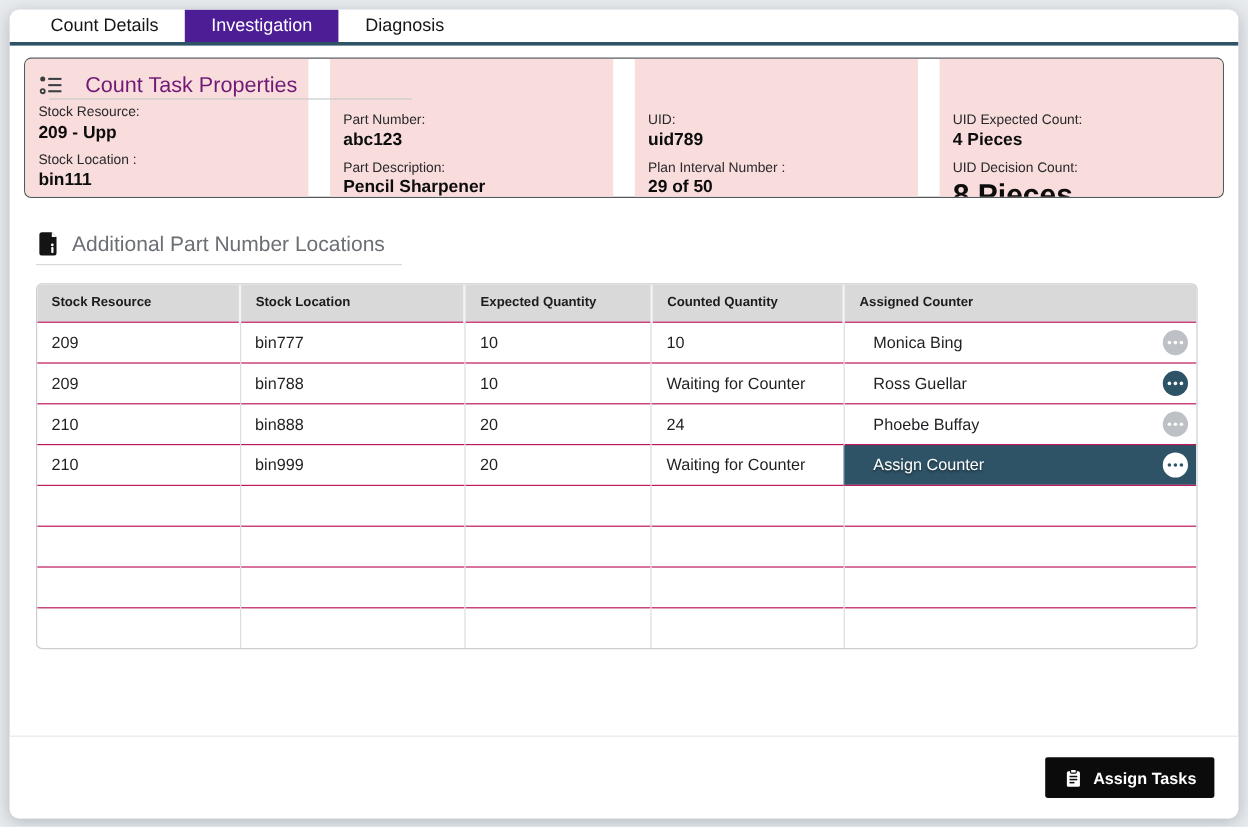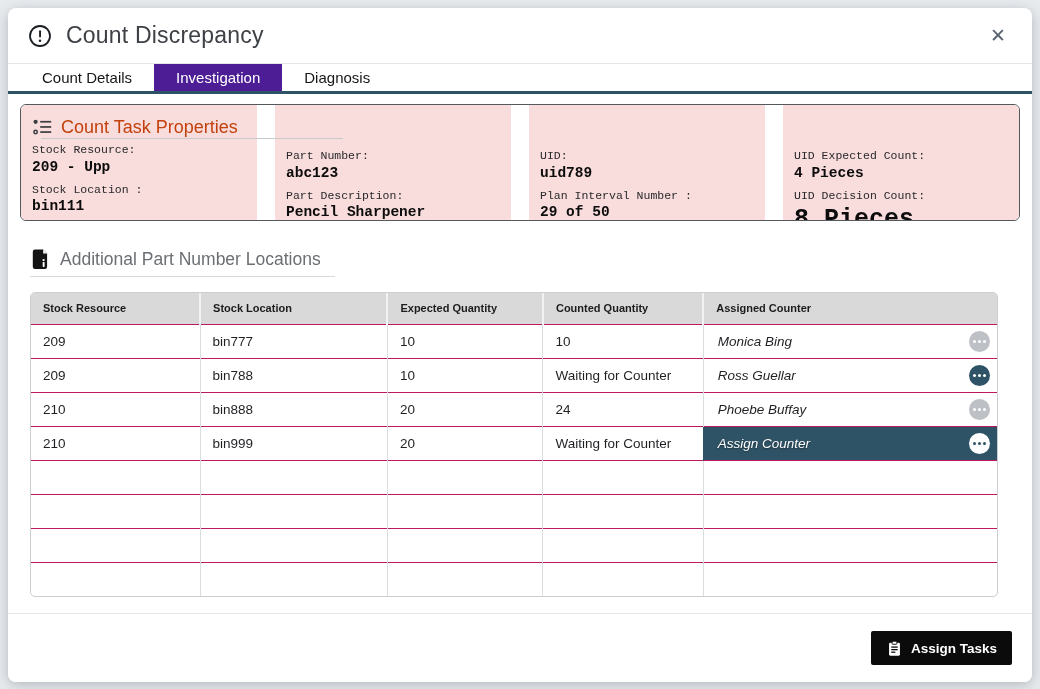--- a/index.html
+++ b/index.html
@@ -54,25 +54,25 @@
     position:absolute; left:20px; top:33px; width:302px; height:1px;
     background:#c9cacc; z-index:2;
   }
   .props-grid {
     position:relative; height:100%; display:grid;
     grid-template-columns:repeat(4,1fr); gap:18px;
   }
   .pcol { padding:44px 8px 0 11px; }
   .pcol.first { padding-top:0; }
   .section-head {
-    display:flex; align-items:center; gap:9px; height:38px; padding:6px 0 0 0;
-    font-size:18px; color:#c2410c;
+    display:flex; align-items:center; gap:19px; height:38px; padding:6px 0 0 0;
+    font-size:18px; color:#701a75;
   }
   .section-head svg { width:20px; height:20px; flex:0 0 auto; }
-  .field { margin-bottom:5px;font-family:Liberation Mono, monospace; }
+  .field { margin-bottom:5px; }
   .field .lab { font-size:11.5px; color:#28292b; line-height:1.3; }
   .field .val { font-size:14.5px; font-weight:700; color:#0c0c0c; line-height:1.35; }
   .field.big .val { font-size:25px; }
   
   .sec2-head {
     display:flex; align-items:center; gap:10px;
     margin:27px 0 0 10px; font-size:17.5px; color:#6b6f74;
   }
   .sec2-head svg { width:20px; height:22px; flex:0 0 auto; }
   .sec2-underline { margin:6px 0 0 10px; width:305px; height:1px; background:#d8d9da; }
@@ -88,21 +88,21 @@
     font-size:11px; font-weight:700; color:#1c1c1e;
     border-left:2px solid #f2f2f2;
   }
   th:first-child { border-left:none; }
   td {
     height:34px; padding:0 12px; font-size:13.5px; color:#1f2023;
     border-top:1px solid #be185d; border-left:1px solid #dbdcde;
     overflow:hidden; white-space:nowrap;
   }
   td:first-child { border-left:none; }
-  td.asg { padding:0 7px 0 14px;font-style:italic; }
+  td.asg { padding:0 7px 0 24px; }
   .asg-inner { display:flex; align-items:center; justify-content:space-between; height:100%; }
   td.hl { background:#2F5366; color:#ffffff; border-left-color:#2F5366; }
   td.hl .asg-name { text-shadow:0 1px 2px rgba(0,0,0,.45); }
   .dots-btn {
     width:21px; height:21px; border-radius:50%; border:none; cursor:pointer;
     display:inline-flex; align-items:center; justify-content:center; flex:0 0 auto;
   }
   .dots-btn i { display:block; width:3px; height:3px; border-radius:50%; margin:0 1.2px; }
   .dots-btn.gray { background:#bdc0c4; }  .dots-btn.gray i { background:#ffffff; }
   .dots-btn.teal { background:#2F5366; }  .dots-btn.teal i { background:#ffffff; }
@@ -118,29 +118,20 @@
     height:34px; padding:16px 15px; display:flex; align-items:center; gap:8px;
     font-size:13.5px; font-weight:700; font-family:"Liberation Sans", sans-serif;
   }
   .assign-btn svg { width:17px; height:17px; }
 </style>
 </head>
 <body>
 
 <div class="modal">
 
-  <div class="modal-header">
-    <svg class="alert-icon" viewBox="0 0 24 24">
-      <circle cx="12" cy="12" r="10" fill="none" stroke="#1b1e21" stroke-width="1.8"></circle>
-      <rect x="11.1" y="6.3" width="1.9" height="7.2" rx="0.95" fill="#1b1e21"></rect>
-      <circle cx="12" cy="16.7" r="1.25" fill="#1b1e21"></circle>
-    </svg>
-    <h1 class="modal-title">Count Discrepancy</h1>
-    <button class="close-btn">✕</button>
-  </div>
 
   <div class="tabs">
     <button class="tab">Count Details</button>
     <button class="tab active">Investigation</button>
     <button class="tab">Diagnosis</button>
   </div>
 
   <div class="content">
 
     <div class="props-box">

